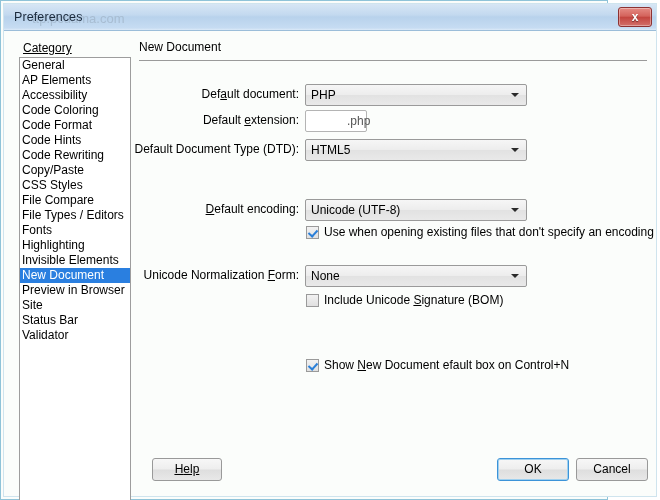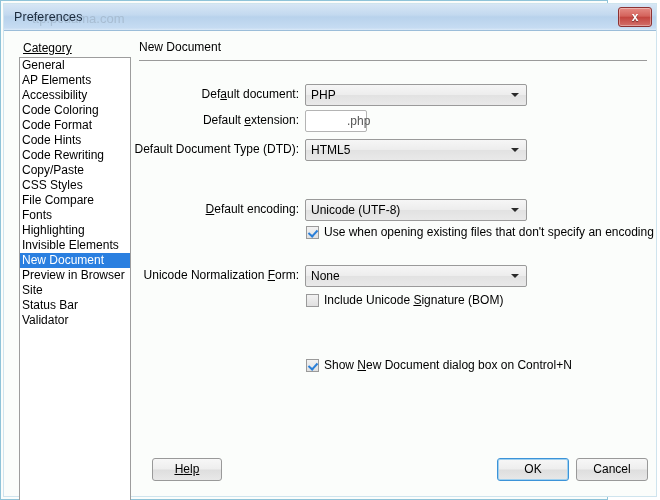--- a/index.html
+++ b/index.html
@@ -290,20 +290,21 @@
           <div class="cat-item">General</div>
           <div class="cat-item">AP Elements</div>
           <div class="cat-item">Accessibility</div>
           <div class="cat-item">Code Coloring</div>
           <div class="cat-item">Code Format</div>
           <div class="cat-item">Code Hints</div>
           <div class="cat-item">Code Rewriting</div>
           <div class="cat-item">Copy/Paste</div>
           <div class="cat-item">CSS Styles</div>
           <div class="cat-item">File Compare</div>
+          <div class="cat-item">File Types / Editors</div>
           <div class="cat-item">Fonts</div>
           <div class="cat-item">Highlighting</div>
           <div class="cat-item">Invisible Elements</div>
           <div class="cat-item selected">New Document</div>
           <div class="cat-item">Preview in Browser</div>
           <div class="cat-item">Site</div>
           <div class="cat-item">Status Bar</div>
           <div class="cat-item">Validator</div>
         </div>
 
@@ -354,21 +355,21 @@
         <div class="arrow"></div>
       </div>
 
       <div class="checkrow" style="left:302px; top:261px;">
         <div class="checkbox"></div>
         <div class="ctext"><span>Include Unicode </span><span class="mn">S</span><span>ignature (BOM)</span></div>
       </div>
 
       <div class="checkrow" style="left:302px; top:326px;">
         <div class="checkbox checked"></div>
-        <div class="ctext"><span>Show </span><span class="mn">N</span><span>ew Document dialog box on Control+N</span></div>
+        <div class="ctext"><span>Show </span><span class="mn">N</span><span>ew Document efault box on Control+N</span></div>
       </div>
 
       <div class="btn" style="left:148px; top:427px; width:70px;text-decoration:underline;"><span></span><span class="mn">H</span><span>elp</span></div>
       <div class="btn default" style="left:493px; top:427px; width:72px;">OK</div>
       <div class="btn" style="left:572px; top:427px; width:72px;">Cancel</div>
 
     </div>
   </div>
 </div>
 

